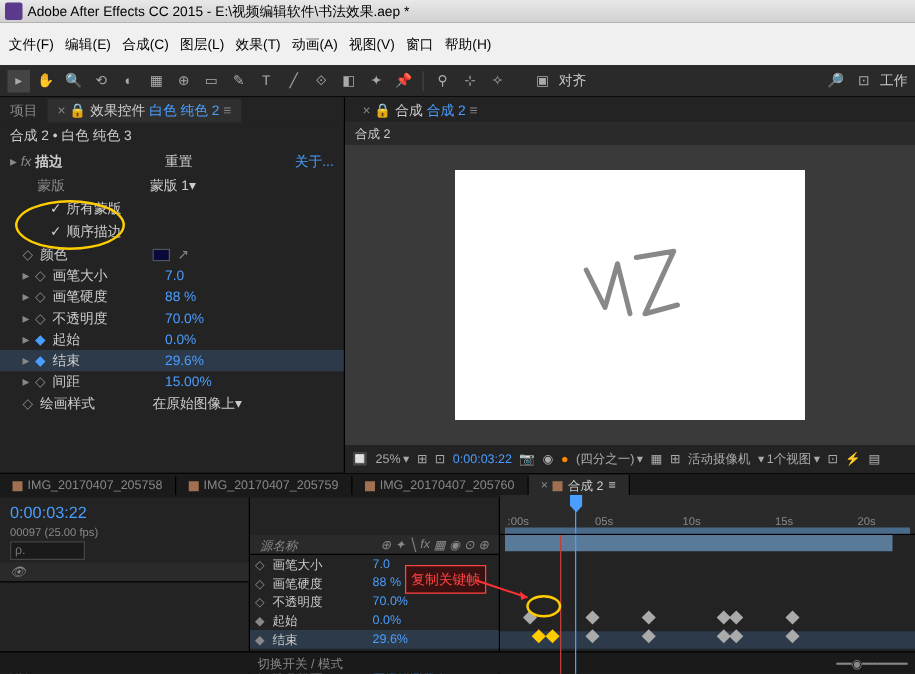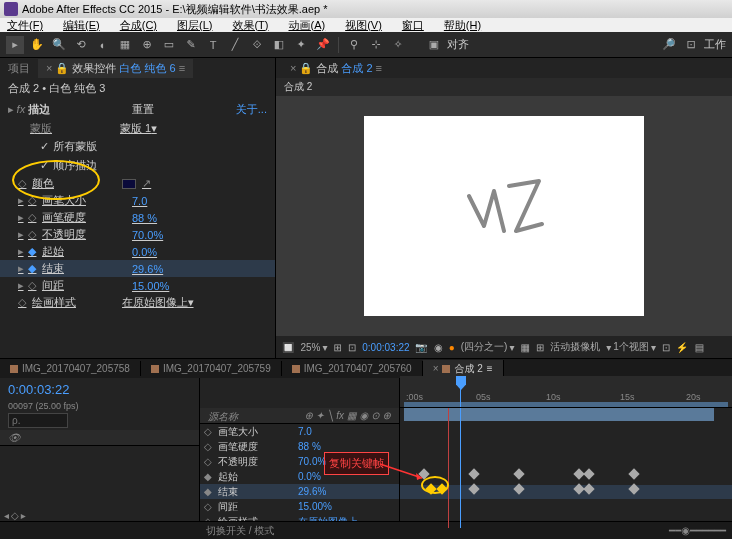--- a/index.html
+++ b/index.html
@@ -1,33 +1,33 @@
 <!DOCTYPE html>
 <html><head>
 <meta charset="utf-8">
 <style>
 * { margin:0; padding:0; box-sizing:border-box; font-family:"Microsoft YaHei",Arial,sans-serif; }
 body { background:#1e1e1e; color:#ccc; font-size:11px; width:732px; height:539px; overflow:hidden; position:relative; }
 .titlebar { background:linear-gradient(#e8e8e8,#d0d0d0); height:18px; display:flex; align-items:center; padding:0 4px; color:#000; font-size:11px; }
 .titlebar .icon { width:14px; height:14px; background:#5b3a8e; margin-right:4px; border-radius:2px; }
-.menubar { background:#f0f0f0; height:14px; display:flex; align-items:center; padding:0 4px; color:#000; font-size:11px; gap:14px;text-decoration:underline; }
+.menubar { background:#f0f0f0; height:34px; display:flex; align-items:center; padding:0 4px; color:#000; font-size:11px; gap:3px; }
 .menubar span { padding:0 3px; }
 .toolbar { background:#2a2a2a; height:26px; display:flex; align-items:center; padding:0 6px; gap:4px; border-bottom:1px solid #000; }
 .tool { width:18px; height:18px; display:flex; align-items:center; justify-content:center; color:#aaa; }
 .tool.active { background:#444; }
 .tool-divider { width:1px; height:16px; background:#444; margin:0 2px; }
 .panel-tabs { background:#232323; height:20px; display:flex; align-items:center; font-size:11px; }
 .panel-tab { padding:2px 8px; color:#888; }
 .panel-tab.active { background:#2f2f2f; color:#ccc; }
 .panel-tab .blue { color:#4a9eff; }
 .workarea { display:flex; height:300px; }
 .effects-panel { width:276px; background:#232323; border-right:1px solid #000; }
 .effect-header { display:flex; justify-content:space-between; padding:3px 8px; font-size:11px; }
 .effect-header .reset { color:#4a9eff; }
-.prop-row { display:flex; align-items:center; padding:2px 0 2px 18px; font-size:11px; height:17px;text-decoration:underline; }
+.prop-row { display:flex; align-items:center; padding:2px 0 2px 18px; font-size:11px; height:17px; }
 .prop-row .arrow { width:10px; color:#888; }
 .prop-row .stopwatch { width:14px; color:#888; }
 .prop-row .label { width:90px; color:#ccc; }
 .prop-row .value { color:#4a9eff; }
 .prop-row.kf .stopwatch { color:#4a9eff; }
 .prop-row.indent1 { padding-left:30px; }
 .checkrow { display:flex; align-items:center; padding:2px 0 2px 40px; font-size:11px; color:#ccc; }
 .checkrow .chk { color:#ccc; margin-right:4px; }
 .colorswatch { width:14px; height:10px; background:#0a0a3a; border:1px solid #555; }
 .dropdown { color:#ccc; display:flex; align-items:center; }
@@ -123,21 +123,21 @@
 </div>
 
 <div class="workarea">
   <div class="effects-panel">
     <div class="panel-tabs">
       <span class="panel-tab">项目</span>
       <span class="panel-tab active">
         <span style="color:#888">×</span>
         <span style="color:#888">🔒</span>
         <span>效果控件</span>
-        <span class="blue">白色 纯色 6</span>
+        <span class="blue">白色 纯色 2</span>
         <span style="color:#888">≡</span>
       </span>
     </div>
     <div style="padding:3px 8px;font-size:11px;color:#ccc">合成 2 • 白色 纯色 3</div>
     <div class="effect-header">
       <span>
         <span style="color:#888">▸</span>
         <span style="color:#888;font-style:italic">fx</span>
         <span style="color:#ccc;font-weight:bold">描边</span>
       </span>

